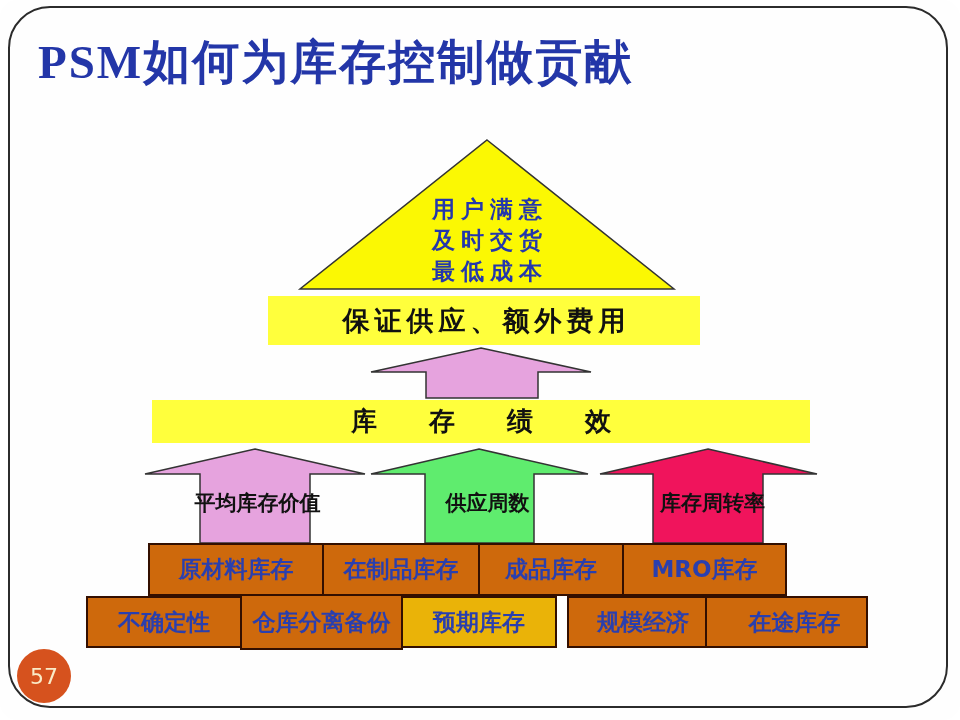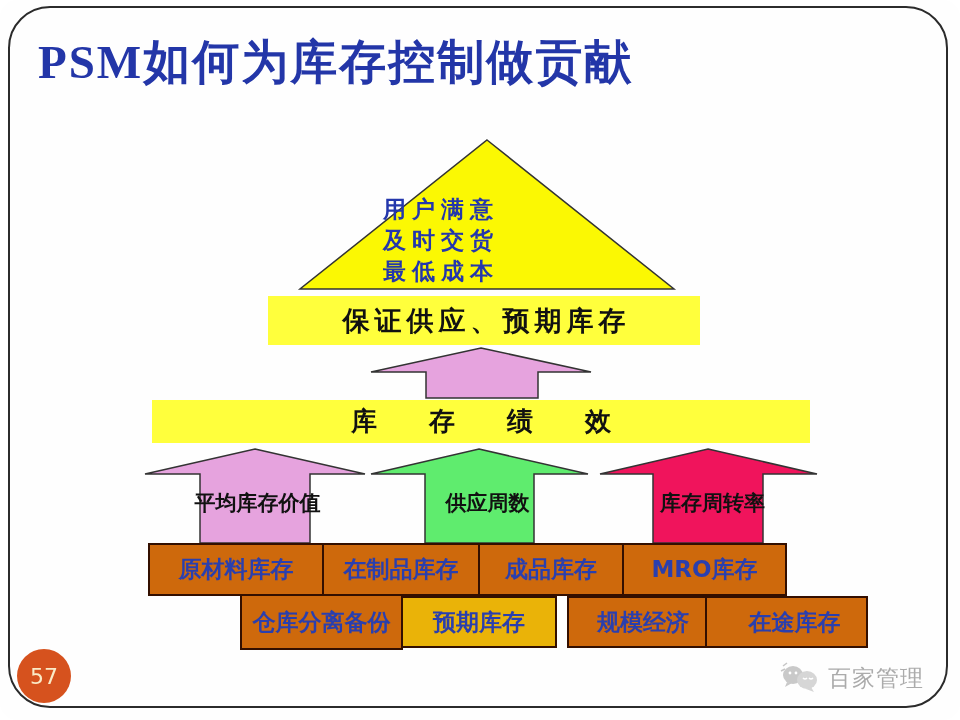--- a/index.html
+++ b/index.html
@@ -16,21 +16,21 @@
   }
   .title{
     position:absolute;left:38px;top:34px;width:880px;margin:0;
     font-family:"Liberation Serif", serif;
     font-size:47px;font-weight:700;letter-spacing:2px;line-height:1.2;
     white-space:nowrap;
   }
   svg.diagram{position:absolute;left:0;top:0;}
   .ovl{position:absolute;font-weight:700;box-sizing:border-box;}
   .t-apex{
-    left:377px;top:194px;width:220px;
+    left:377px;top:194px;width:220px;text-align:center;
     font-size:23px;line-height:31px;letter-spacing:6px;text-indent:6px;
   }
   .t-bar1{
     left:268px;top:296px;width:432px;height:49px;
     display:flex;align-items:center;justify-content:center;
     font-size:27px;letter-spacing:5px;text-indent:5px;color:#111;
   }
   .t-bar2{
     left:152px;top:400px;width:658px;height:43px;
     display:flex;align-items:center;justify-content:center;
@@ -87,51 +87,37 @@
     <polygon points="479,449 588,474 534,474 534,543 425,543 425,474 371,474" stroke="#333333" stroke-width="1.5" fill="#5FEC6E"></polygon>
     <polygon points="708,449 817,474 763,474 763,543 653,543 653,474 600,474" stroke="#333333" stroke-width="1.5" fill="#F0145C"></polygon>
   </svg>
 
   <div class="ovl t-apex" style="color: rgb(36, 55, 172);">
     <div>用户满意</div>
     <div>及时交货</div>
     <div>最低成本</div>
   </div>
 
-  <div class="ovl t-bar1">保证供应、预期库存</div>
+  <div class="ovl t-bar1">保证供应、额外费用</div>
 
   <div class="ovl t-bar2">库　　存　　绩　　效</div>
 
   <div class="ovl t-arrow a1">平均库存价值</div>
   <div class="ovl t-arrow a2">供应周数</div>
   <div class="ovl t-arrow a3">库存周转率</div>
 
   <div class="box r1 b10" style="background-color: rgb(206, 105, 12); color: rgb(42, 63, 174);">原材料库存</div>
   <div class="box r1 b11" style="background-color: rgb(206, 105, 12); color: rgb(42, 63, 174);">在制品库存</div>
   <div class="box r1 b12" style="background-color: rgb(206, 105, 12); color: rgb(42, 63, 174);">成品库存</div>
   <div class="box r1 b13" style="background-color: rgb(206, 105, 12); color: rgb(42, 63, 174);">MRO库存</div>
 
+  <div class="box r2 b20" style="background-color: rgb(206, 105, 12); color: rgb(42, 63, 174);">不确定性</div>
   <div class="box r2 b21" style="background-color: rgb(206, 105, 12); color: rgb(42, 63, 174);">仓库分离备份</div>
   <div class="box r2 b22" style="background-color: #eab308; color: rgb(42, 63, 174);">预期库存</div>
   <div class="box r2 b23" style="background-color: rgb(206, 105, 12); color: rgb(42, 63, 174);">规模经济</div>
   <div class="box r2 b24" style="background-color: rgb(206, 105, 12); color: rgb(42, 63, 174); padding-left: 16px;">在途库存</div>
 
   <div class="page-circle" style="background-color: rgb(214, 82, 30); color: rgb(250, 235, 200);">
     <span>57</span>
   </div>
 
-  <div class="watermark" style="color: rgb(171, 171, 171);">
-    <svg width="42" height="32" viewBox="0 0 42 32">
-      <path d="M3 4 L7 1" stroke="#c6c6c6" stroke-width="1.5" fill="none"></path>
-      <path d="M1 9 L5 7" stroke="#c6c6c6" stroke-width="1.5" fill="none"></path>
-      <ellipse cx="13" cy="13" rx="10" ry="9" fill="#c9c9c9"></ellipse>
-      <path d="M7 20 L5 25 L12 21 Z" fill="#c9c9c9"></path>
-      <circle cx="10" cy="11" r="1.4" fill="#ffffff"></circle>
-      <circle cx="16" cy="11" r="1.4" fill="#ffffff"></circle>
-      <ellipse cx="27" cy="18" rx="10" ry="9" fill="#d6d6d6"></ellipse>
-      <path d="M31 25 L34 30 L26 27 Z" fill="#d6d6d6"></path>
-      <path d="M23 16 q2 2 4 0" stroke="#ffffff" stroke-width="1.5" fill="none"></path>
-      <path d="M29 16 q2 2 4 0" stroke="#ffffff" stroke-width="1.5" fill="none"></path>
-    </svg>
-    <span class="wm-text">百家管理</span>
-  </div>
 
 </div>
 
 </body></html>

